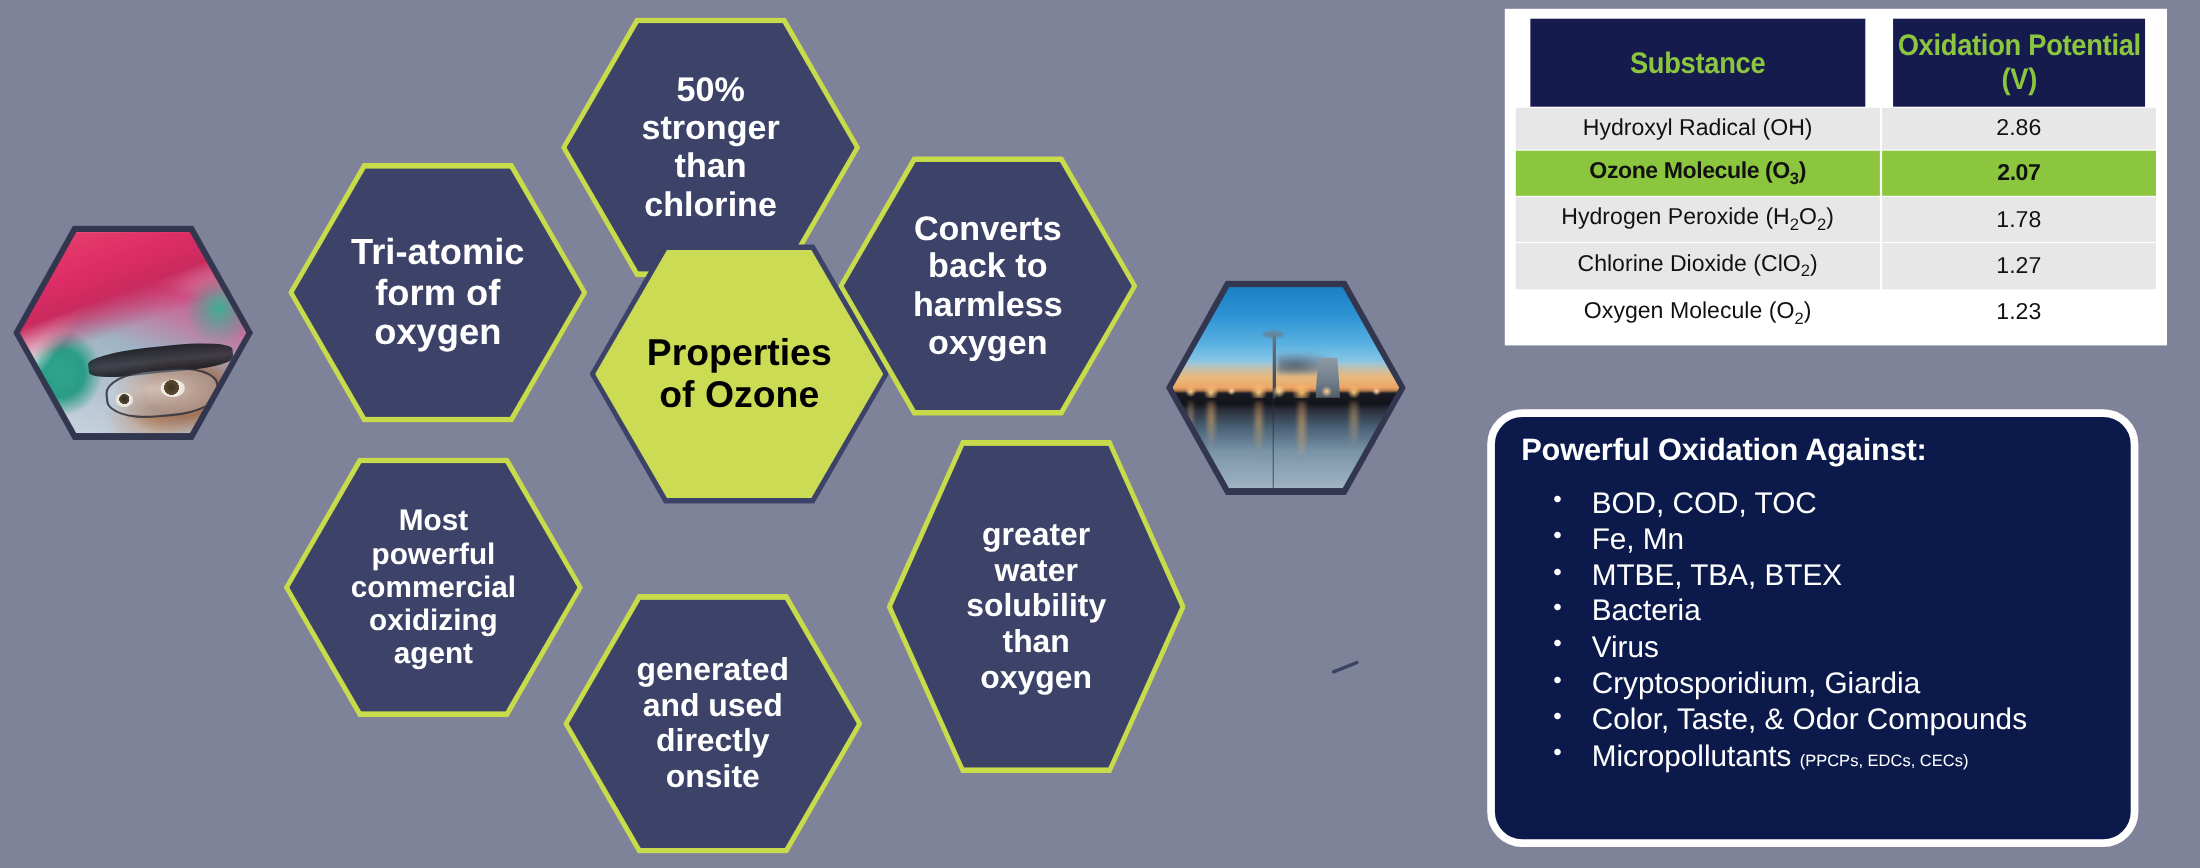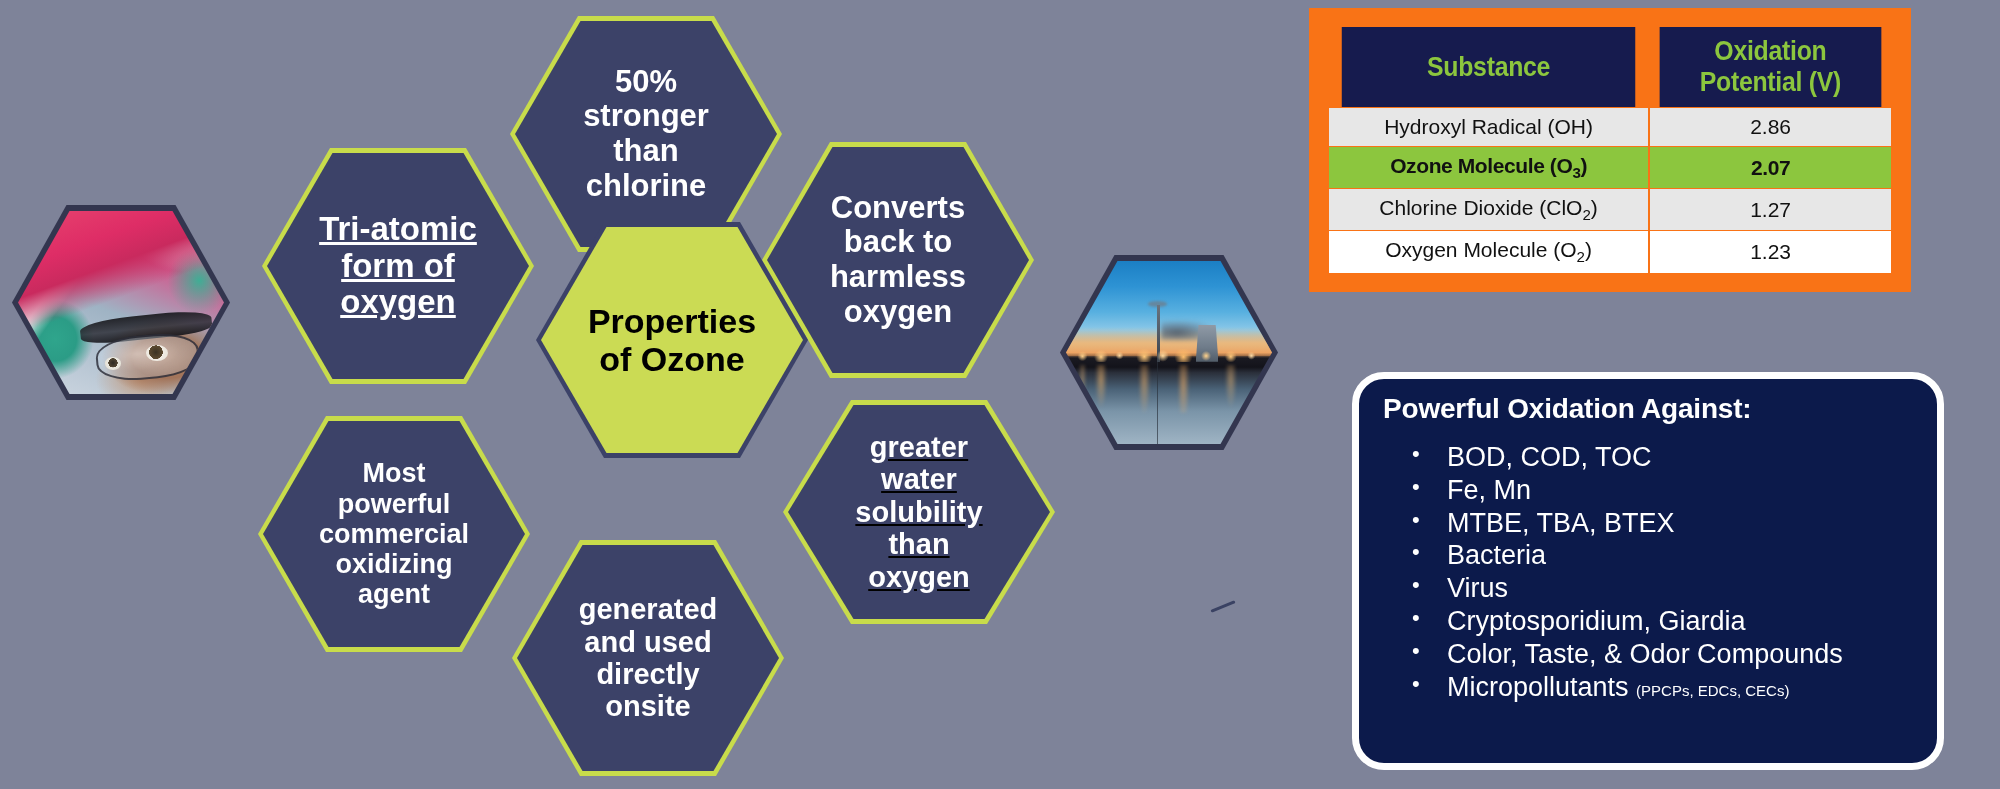--- a/index.html
+++ b/index.html
@@ -167,24 +167,24 @@
     position: absolute;
     width: 26px; height: 3px;
     background: #3a4263;
     transform: rotate(-22deg);
     border-radius: 2px;
   }
 
   
   #ox-table {
     position: absolute;
-    left: 1309px; top: 8px;
+    left: 1368px; top: 8px;
     width: 602px;
-    background: #f97316;
-    padding: 18px;
+    background: #ffffff;
+    padding: 8px;
     box-sizing: border-box;
   }
   #ox-table table {
     border-collapse: separate;
     border-spacing: 2px 1px;
     width: 100%;
     table-layout: fixed;
   }
   #ox-table th {
     background: #161b4e;
@@ -280,21 +280,21 @@
       <div class="plant-stack"></div>
       <div class="plant-lights"></div>
       <div class="plant-refl"></div>
       <div class="plant-pole"></div>
     </div>
   </div>
 
   <div class="hex" style="left:262px; top:148px; width:272px; height:236px;">
     <div class="hexbg"></div>
     <div class="hexin"></div>
-    <div class="hextxt" style="font-size:33px;text-decoration:underline;">Tri-atomic
+    <div class="hextxt" style="font-size:33px;">Tri-atomic
 form of
 oxygen</div>
   </div>
 
   <div class="hex" style="left:510px; top:16px; width:272px; height:236px;">
     <div class="hexbg"></div>
     <div class="hexin"></div>
     <div class="hextxt" style="font-size:31px;">50%
 stronger
 than
@@ -322,21 +322,21 @@
 
   <div class="hex" style="left:512px; top:540px; width:272px; height:236px;">
     <div class="hexbg"></div>
     <div class="hexin"></div>
     <div class="hextxt" style="font-size:29px; padding:0 11%;">generated
 and used
 directly
 onsite</div>
   </div>
 
-  <div class="hex" style="left:783px; top:400px; width:272px; height:224px;text-decoration:underline;">
+  <div class="hex" style="left:806px; top:400px; width:272px; height:303px;">
     <div class="hexbg"></div>
     <div class="hexin"></div>
     <div class="hextxt" style="font-size:29px; padding:0 11%;">greater
 water
 solubility
 than
 oxygen</div>
   </div>
 
   <div class="hex center" style="left:536px; top:222px; width:272px; height:236px;">
@@ -361,20 +361,24 @@
         </tr>
       </thead>
       <tbody>
         <tr class="alt">
           <td>Hydroxyl Radical (OH)</td>
           <td>2.86</td>
         </tr>
         <tr class="hl">
           <td><span>Ozone Molecule (O</span><sub>3</sub><span>)</span></td>
           <td>2.07</td>
+        </tr>
+        <tr class="alt">
+          <td><span>Hydrogen Peroxide (H</span><sub>2</sub><span>O</span><sub>2</sub><span>)</span></td>
+          <td>1.78</td>
         </tr>
         <tr class="alt">
           <td><span>Chlorine Dioxide (ClO</span><sub>2</sub><span>)</span></td>
           <td>1.27</td>
         </tr>
         <tr>
           <td><span>Oxygen Molecule (O</span><sub>2</sub><span>)</span></td>
           <td>1.23</td>
         </tr>
       </tbody>

